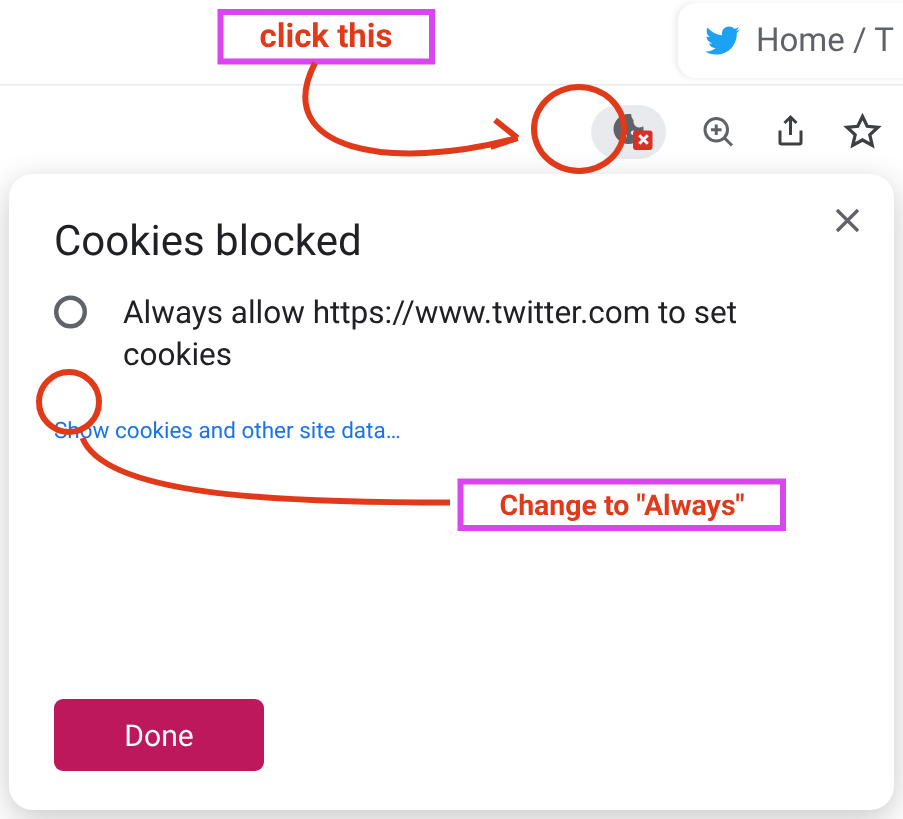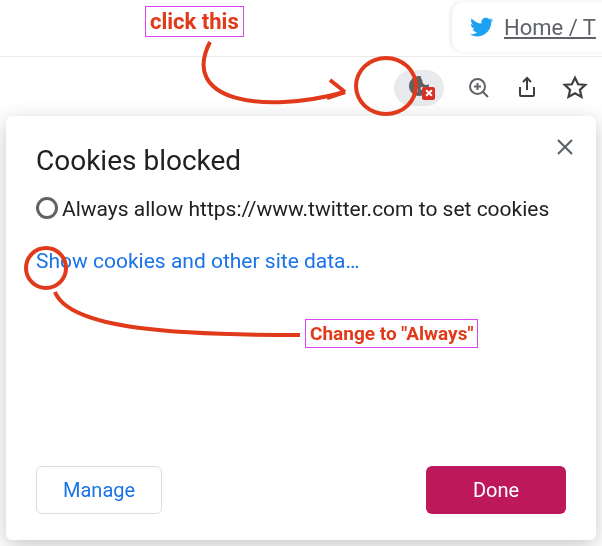--- a/index.html
+++ b/index.html
@@ -35,21 +35,20 @@
     display: flex;
     align-items: center;
     padding: 0 14px 0 18px;
     gap: 10px;
   }
   .twitter-icon svg { display: block; }
   .tab-title {
     font-size: 22px;
     color: #5f6368;
     white-space: nowrap;
-    text-decoration: underline;
   }
 
   
   .toolbar {
     position: absolute;
     top: 56px;
     left: 0;
     right: 0;
     height: 62px;
     background: #fff;
@@ -104,21 +103,21 @@
   .tb-icon svg { display: block; }
 
   
   .popup {
     position: absolute;
     top: 116px;
     left: 6px;
     right: 6px;
     bottom: 6px;
     background: #fff;
-    border-radius: 6px;
+    border-radius: 16px;
     box-shadow: 0 6px 22px rgba(0,0,0,0.22);
     padding: 28px 30px 26px 30px;
   }
   .close-x {
     position: absolute;
     top: 18px;
     right: 18px;
     width: 26px;
     height: 26px;
     display: flex;
@@ -134,21 +133,21 @@
     color: #202124;
   }
   .popup .desc {
     font-size: 20px;
     color: #80868b;
     margin: 0 0 22px 0;
   }
   .radio-row {
     display: flex;
     align-items: flex-start;
-    gap: 4px;
+    gap: 24px;
     margin-bottom: 20px;
   }
   .radio {
     width: 22px;
     height: 22px;
     border-radius: 50%;
     flex: 0 0 22px;
     margin-top: 2px;
     position: relative;
   }
@@ -164,21 +163,21 @@
     top: 3px; left: 3px; right: 3px; bottom: 3px;
     background: #1a73e8;
     border-radius: 50%;
   }
   .radio-label {
     font-size: 21px;
     color: #202124;
     line-height: 1.35;
   }
   .link {
-    font-size: 21px;
+    font-size: 15px;
     color: #1a73e8;
     margin-top: 6px;
     display: inline-block;
   }
   .button-row {
     position: absolute;
     left: 30px;
     right: 30px;
     bottom: 26px;
     display: flex;
@@ -202,28 +201,28 @@
   .btn-primary {
     border: none;
     background: #be185d;
     color: #fff;
     min-width: 140px;
   }
 
   
   .anno-box {
     position: absolute;
-    border: 1px solid #d946ef;
+    border: 4px solid #d946ef;
     color: #e03a1a;
     font-weight: 700;
     background: #fff;
     display: flex;
     align-items: center;
     justify-content: center;
-    padding: 2px 4px;
+    padding: 2px 24px;
   }
   #anno-click-this { top: 6px; left: 145px; font-size: 22px; }
   #anno-change    { top: 319px; left: 305px; font-size: 19px; }
 
   .anno-circle {
     position: absolute;
     border: 4px solid #e03a1a;
     border-radius: 50%;
     pointer-events: none;
   }
@@ -293,21 +292,20 @@
 
   <div class="radio-row">
     <div class="radio unselected"></div>
     <div class="radio-label">Always allow https://www.twitter.com  to set cookies</div>
   </div>
 
 
   <a class="link">Show cookies and other site data…</a>
 
   <div class="button-row">
-    <div class="btn btn-outline">Manage</div>
     <div class="btn btn-primary">Done</div>
   </div>
 </div>
 
 <div id="anno-click-this" class="anno-box">click this</div>
 <div id="anno-change" class="anno-box">Change to "Always"</div>
 
 <div id="anno-cookie-circle" class="anno-circle"></div>
 <div id="anno-radio-circle" class="anno-circle"></div>
 

